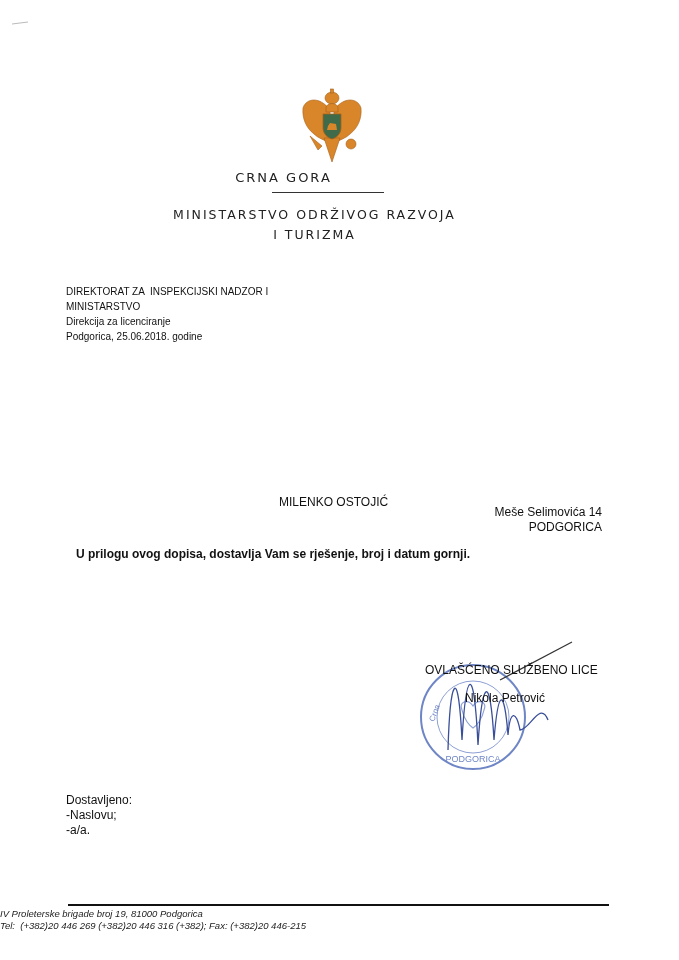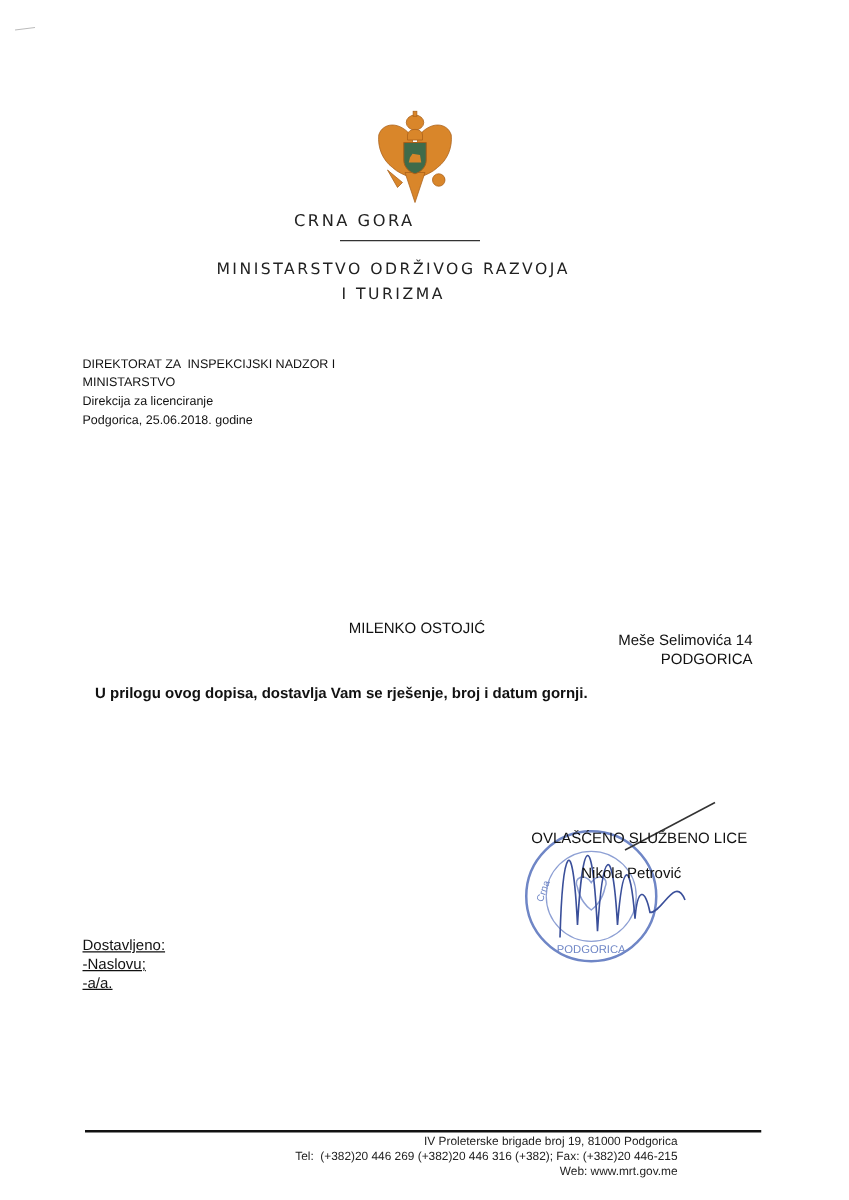--- a/index.html
+++ b/index.html
@@ -10,23 +10,23 @@
   .country-rule { left:272px; top:192px; width:112px; height:1px; background:#333; }
   .ministry { left:0; width:629px; top:205px; text-align:center; font-family:"DejaVu Sans", sans-serif; font-size:12.5px; letter-spacing:2px; line-height:20px; color:#222; }
   .header-block { left:66px; top:284px; font-size:10px; line-height:15px; }
   .recipient-name { left:279px; top:475px; font-size:12px;margin-top:20px; }
   .recipient-addr { left:440px; top:505px; width:162px; text-align:right; font-size:12px; line-height:15px; }
   .body-text { left:76px; top:547px; font-size:12px;font-weight:bold; }
   .stamp { left:418px; top:662px; width:110px; height:110px; }
   .sig-title { left:425px; top:663px; font-size:12px; }
   .sig-name { left:465px; top:691px; font-size:12px; }
   .sig-scribble { left:440px; top:640px; width:140px; height:130px; }
-  .delivered { left:66px; top:749px; font-size:12px; line-height:15px;text-decoration:underline; }
+  .delivered { left:66px; top:793px; font-size:12px; line-height:15px; }
   .footer-rule { left:68px; top:904px; width:541px; height:2px; background:#111; }
-  .footer { left:0; width:542px; top:908px; text-align:right; font-size:9.5px; line-height:12px; color:#222; }
+  .footer { left:0; width:542px; top:908px; text-align:left; font-size:9.5px; line-height:12px; color:#222;font-style:italic; }
   .corner-mark { left:10px; top:18px; width:22px; height:10px; }
 </style>
 </head>
 <body>
 
 <svg class="abs corner-mark" viewBox="0 0 22 10">
   <path d="M2 6 L18 4" stroke="#bbb" stroke-width="1"></path>
 </svg>
 
 <svg class="abs crest" viewBox="0 0 64 78">
@@ -85,14 +85,13 @@
 <div class="abs delivered">
   <div>Dostavljeno:</div>
   <div>-Naslovu;</div>
   <div>-a/a.</div>
 </div>
 
 <div class="abs footer-rule"></div>
 <div class="abs footer">
   <div>IV Proleterske brigade broj 19, 81000 Podgorica</div>
   <div style="white-space:pre">Tel:  (+382)20 446 269 (+382)20 446 316 (+382); Fax: (+382)20 446-215</div>
-  <div>Web: www.mrt.gov.me</div>
 </div>
 
 </body></html>

